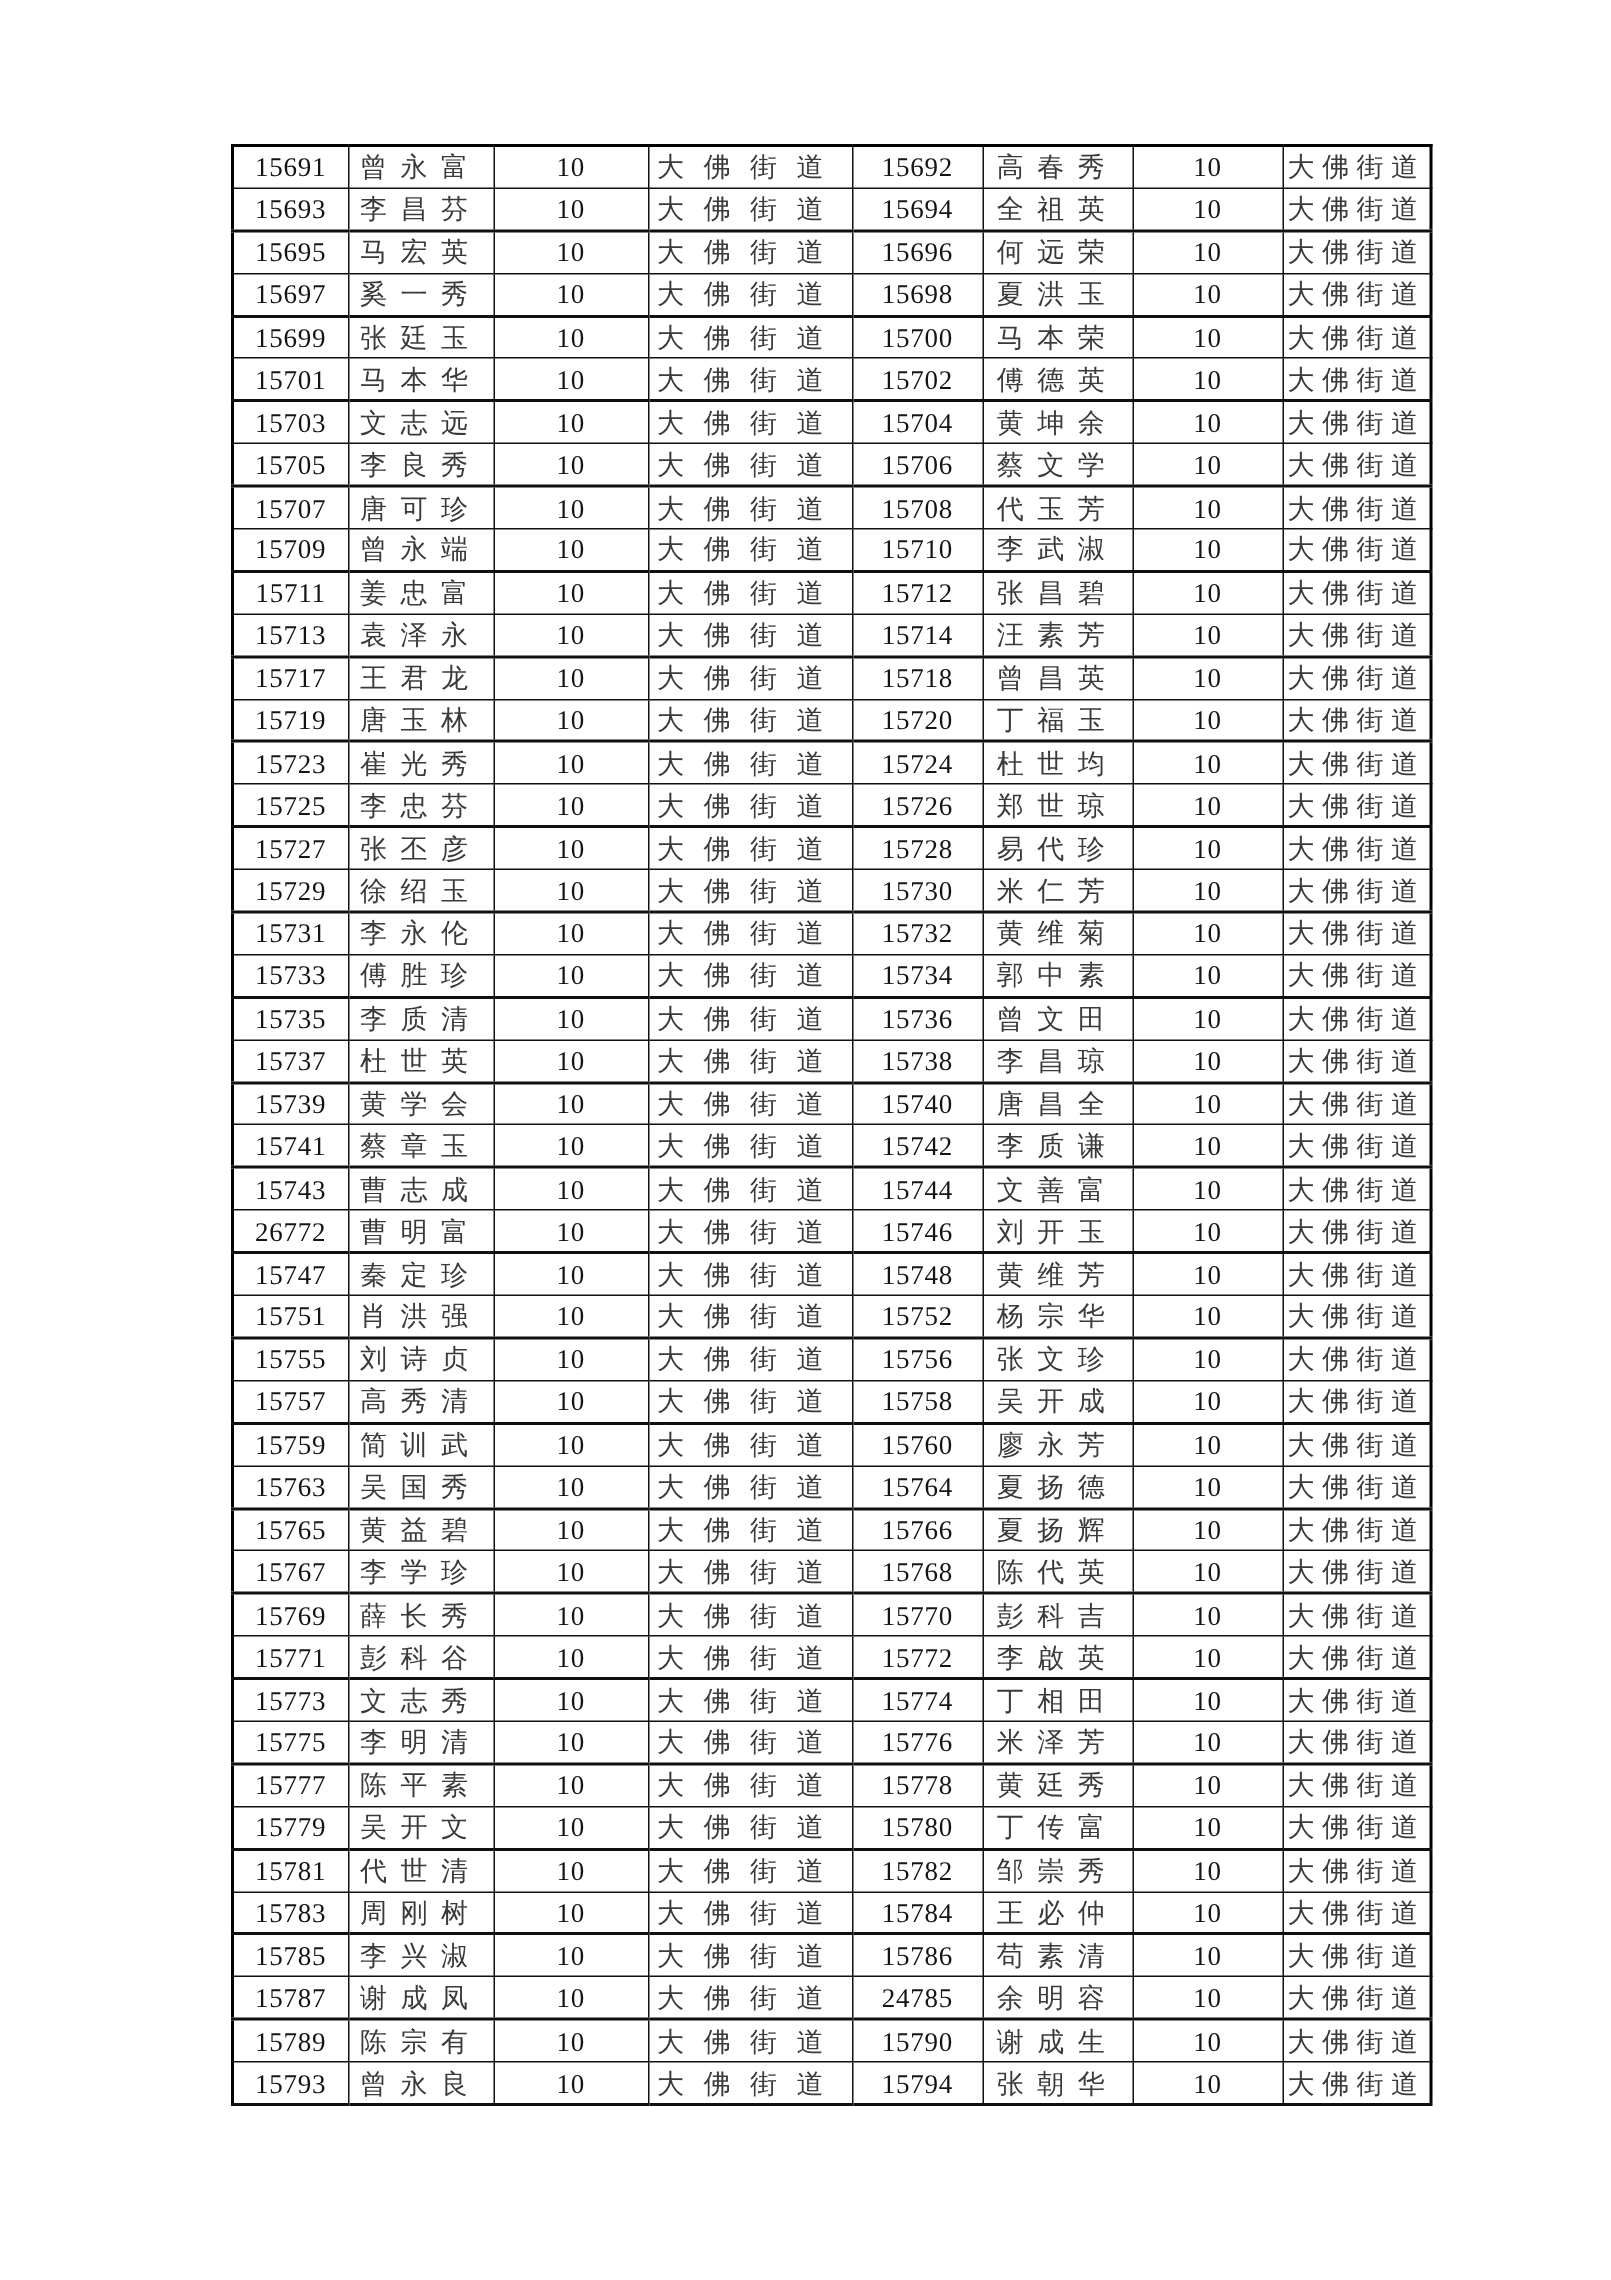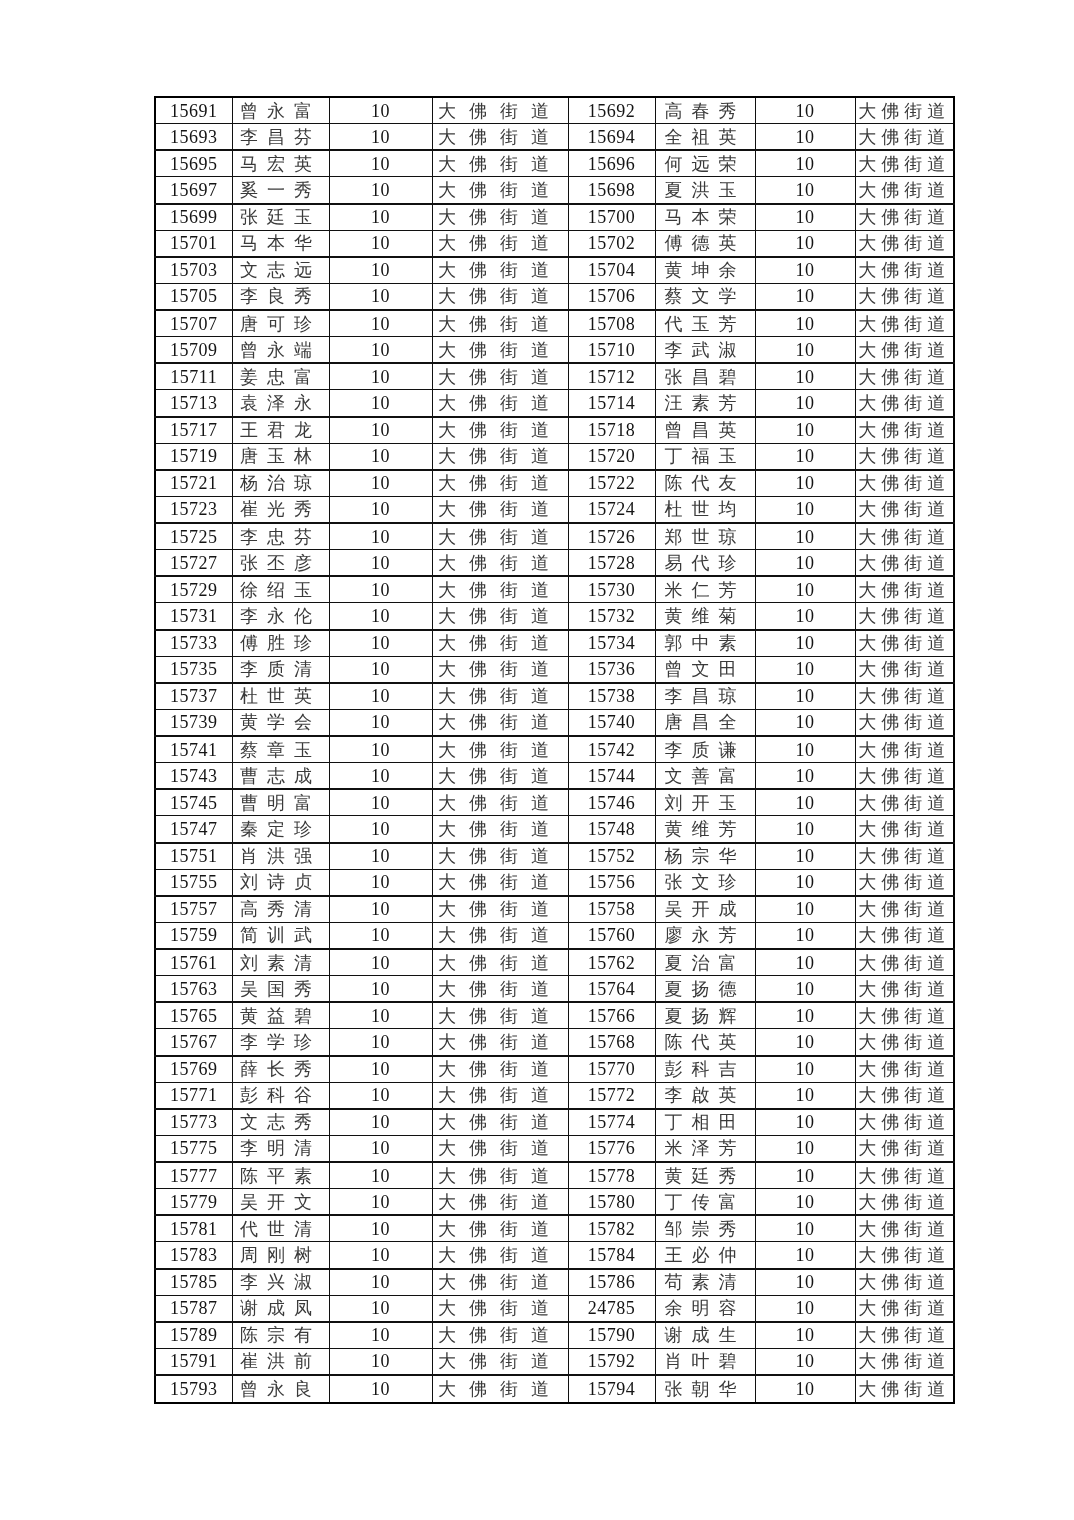--- a/index.html
+++ b/index.html
@@ -222,30 +222,20 @@
     <td class="c-id">15719</td>
     <td class="c-name">唐玉林</td>
     <td class="c-count">10</td>
     <td class="c-street-l">大佛街道</td>
     <td class="c-id">15720</td>
     <td class="c-name">丁福玉</td>
     <td class="c-count">10</td>
     <td class="c-street-r">大佛街道</td>
   </tr>
           <tr>
-    <td class="c-id">15721</td>
-    <td class="c-name">杨治琼</td>
-    <td class="c-count">10</td>
-    <td class="c-street-l">大佛街道</td>
-    <td class="c-id">15722</td>
-    <td class="c-name">陈代友</td>
-    <td class="c-count">10</td>
-    <td class="c-street-r">大佛街道</td>
-  </tr>
-          <tr>
     <td class="c-id">15723</td>
     <td class="c-name">崔光秀</td>
     <td class="c-count">10</td>
     <td class="c-street-l">大佛街道</td>
     <td class="c-id">15724</td>
     <td class="c-name">杜世均</td>
     <td class="c-count">10</td>
     <td class="c-street-r">大佛街道</td>
   </tr>
           <tr>
@@ -342,21 +332,21 @@
     <td class="c-id">15743</td>
     <td class="c-name">曹志成</td>
     <td class="c-count">10</td>
     <td class="c-street-l">大佛街道</td>
     <td class="c-id">15744</td>
     <td class="c-name">文善富</td>
     <td class="c-count">10</td>
     <td class="c-street-r">大佛街道</td>
   </tr>
           <tr>
-    <td class="c-id">15745</td>
+    <td class="c-id">26772</td>
     <td class="c-name">曹明富</td>
     <td class="c-count">10</td>
     <td class="c-street-l">大佛街道</td>
     <td class="c-id">15746</td>
     <td class="c-name">刘开玉</td>
     <td class="c-count">10</td>
     <td class="c-street-r">大佛街道</td>
   </tr>
           <tr>
     <td class="c-id">15747</td>
@@ -402,30 +392,20 @@
     <td class="c-id">15759</td>
     <td class="c-name">简训武</td>
     <td class="c-count">10</td>
     <td class="c-street-l">大佛街道</td>
     <td class="c-id">15760</td>
     <td class="c-name">廖永芳</td>
     <td class="c-count">10</td>
     <td class="c-street-r">大佛街道</td>
   </tr>
           <tr>
-    <td class="c-id">15761</td>
-    <td class="c-name">刘素清</td>
-    <td class="c-count">10</td>
-    <td class="c-street-l">大佛街道</td>
-    <td class="c-id">15762</td>
-    <td class="c-name">夏治富</td>
-    <td class="c-count">10</td>
-    <td class="c-street-r">大佛街道</td>
-  </tr>
-          <tr>
     <td class="c-id">15763</td>
     <td class="c-name">吴国秀</td>
     <td class="c-count">10</td>
     <td class="c-street-l">大佛街道</td>
     <td class="c-id">15764</td>
     <td class="c-name">夏扬德</td>
     <td class="c-count">10</td>
     <td class="c-street-r">大佛街道</td>
   </tr>
           <tr>
@@ -548,30 +528,20 @@
     <td class="c-count">10</td>
     <td class="c-street-r">大佛街道</td>
   </tr>
           <tr>
     <td class="c-id">15789</td>
     <td class="c-name">陈宗有</td>
     <td class="c-count">10</td>
     <td class="c-street-l">大佛街道</td>
     <td class="c-id">15790</td>
     <td class="c-name">谢成生</td>
-    <td class="c-count">10</td>
-    <td class="c-street-r">大佛街道</td>
-  </tr>
-          <tr>
-    <td class="c-id">15791</td>
-    <td class="c-name">崔洪前</td>
-    <td class="c-count">10</td>
-    <td class="c-street-l">大佛街道</td>
-    <td class="c-id">15792</td>
-    <td class="c-name">肖叶碧</td>
     <td class="c-count">10</td>
     <td class="c-street-r">大佛街道</td>
   </tr>
           <tr>
     <td class="c-id">15793</td>
     <td class="c-name">曾永良</td>
     <td class="c-count">10</td>
     <td class="c-street-l">大佛街道</td>
     <td class="c-id">15794</td>
     <td class="c-name">张朝华</td>

